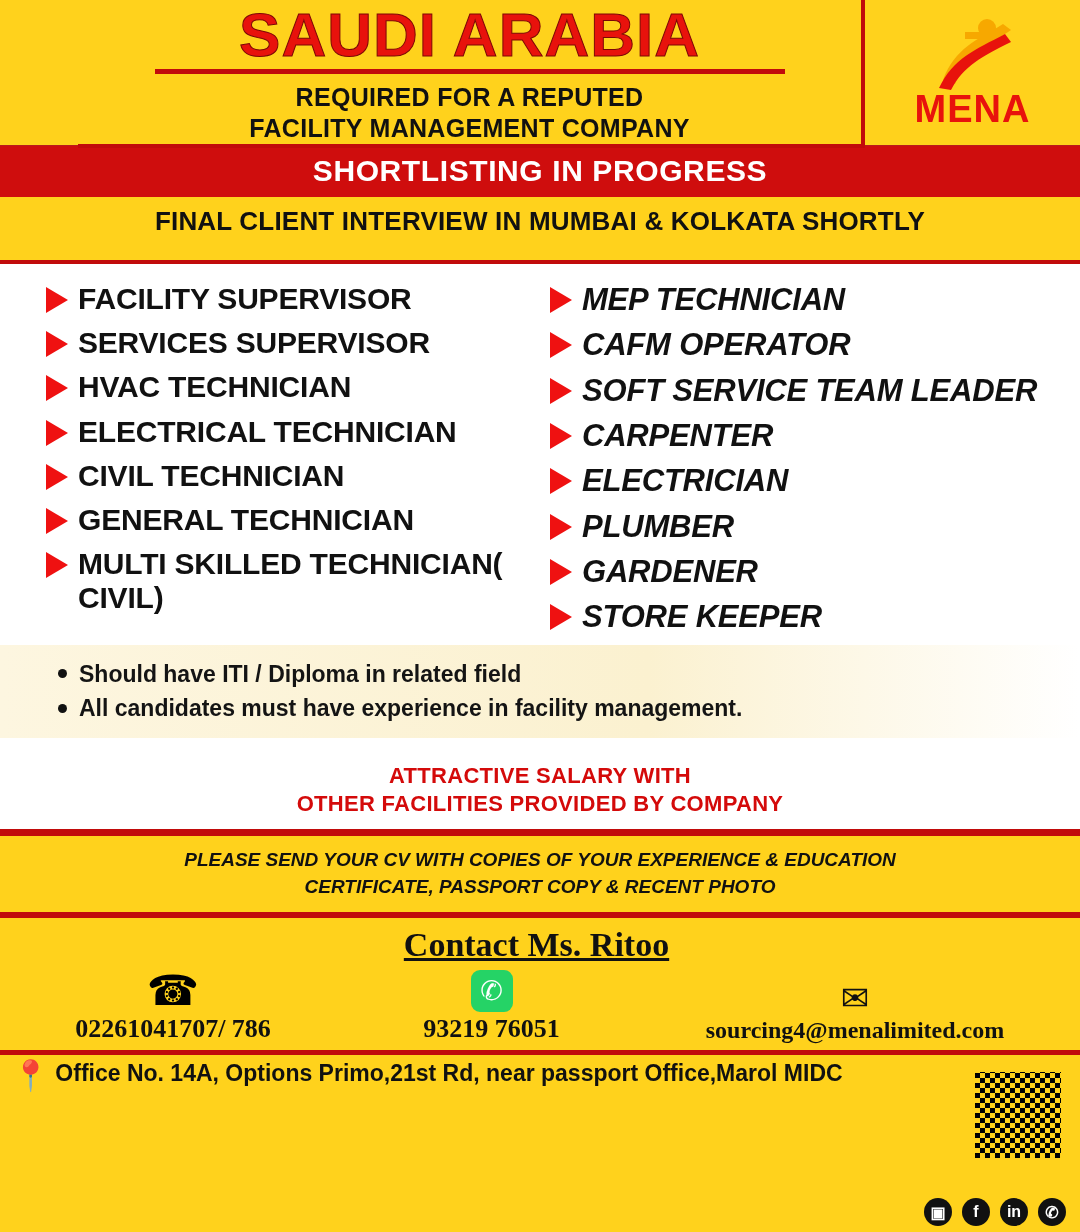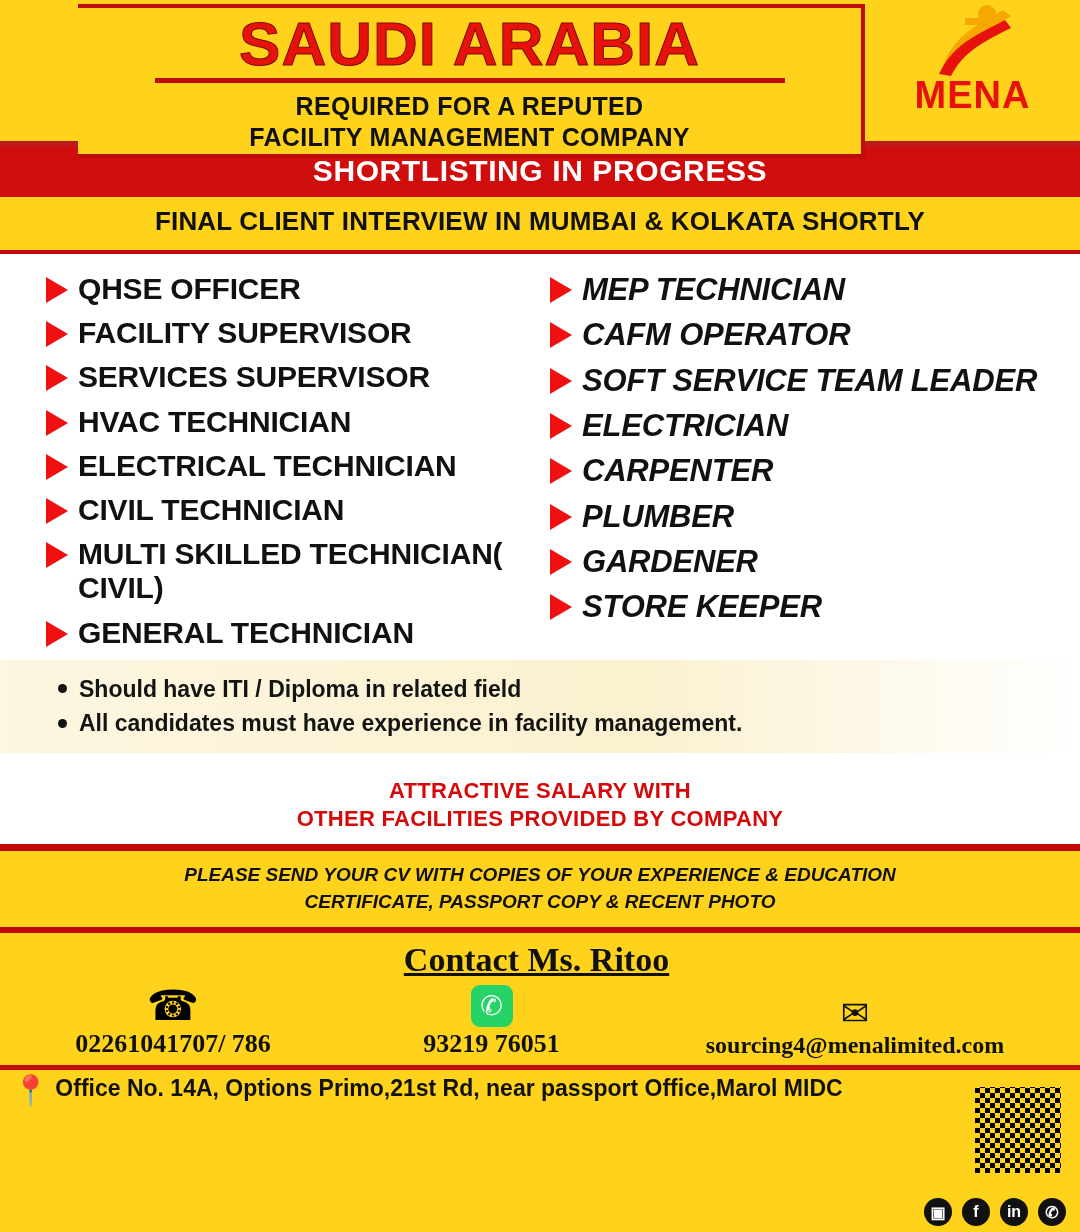--- a/index.html
+++ b/index.html
@@ -17,23 +17,23 @@
     background: #ffffff;
     display: flex;
     flex-direction: column;
   }
 
   
   .header {
     position: relative;
     height: 146px;
     background: #ffd21c;
-    border-bottom: 5px solid #b91c1c;
-    display: flex;
-    align-items: flex-start;
+    border-bottom: 1px solid #b91c1c;
+    display: flex;
+    align-items: center;
   }
   .header-left-bar {
     width: 78px;
     background: #c10b0b;
     flex: 0 0 78px;
   }
   .header-center {
     flex: 1 1 auto;
     background: #ffd21c;
     display: flex;
@@ -99,21 +99,21 @@
     font-weight: bold;
     letter-spacing: 0.6px;
     padding: 8px 0 9px 0;
   }
   .banner-yellow {
     background: #ffd21c;
     color: #111111;
     text-align: center;
     font-size: 26px;
     font-weight: bold;
-    padding: 9px 0 13px 0;
+    padding: 9px 0 23px 0;
     border-bottom: 4px solid #c10b0b;
     letter-spacing: 0.2px;
   }
 
   
   .jobs {
     flex: 0 0 auto;
     display: flex;
     padding: 14px 8px 6px 8px;
     background: #ffffff;
@@ -327,71 +327,67 @@
     </div>
   </div>
 
   <div class="banner-red">SHORTLISTING IN PROGRESS</div>
   <div class="banner-yellow">FINAL CLIENT INTERVIEW IN MUMBAI &amp; KOLKATA SHORTLY</div>
 
   <div class="jobs">
     <div class="job-col left">
       <div class="job-item">
         <span class="arrow"></span>
-        <span class="job-label">QHSE OFFICER</span>
-      </div>
-      <div class="job-item">
-        <span class="arrow"></span>
         <span class="job-label">FACILITY SUPERVISOR</span>
       </div>
       <div class="job-item">
         <span class="arrow"></span>
         <span class="job-label">SERVICES SUPERVISOR</span>
       </div>
       <div class="job-item">
         <span class="arrow"></span>
         <span class="job-label">HVAC TECHNICIAN</span>
       </div>
       <div class="job-item">
         <span class="arrow"></span>
         <span class="job-label">ELECTRICAL TECHNICIAN</span>
       </div>
       <div class="job-item">
         <span class="arrow"></span>
         <span class="job-label">CIVIL TECHNICIAN</span>
       </div>
       <div class="job-item">
         <span class="arrow"></span>
+        <span class="job-label">GENERAL TECHNICIAN</span>
+      </div>
+      <div class="job-item">
+        <span class="arrow"></span>
         <span class="job-label">MULTI SKILLED TECHNICIAN( CIVIL)</span>
       </div>
-      <div class="job-item">
-        <span class="arrow"></span>
-        <span class="job-label">GENERAL TECHNICIAN</span>
-      </div>
     </div>
     <div class="job-col right">
       <div class="job-item">
         <span class="arrow"></span>
         <span class="job-label">MEP TECHNICIAN</span>
       </div>
       <div class="job-item">
         <span class="arrow"></span>
         <span class="job-label">CAFM OPERATOR</span>
       </div>
       <div class="job-item">
         <span class="arrow"></span>
         <span class="job-label">SOFT SERVICE TEAM LEADER</span>
       </div>
       <div class="job-item">
         <span class="arrow"></span>
+        <span class="job-label">CARPENTER</span>
+      </div>
+      <div class="job-item">
+        <span class="arrow"></span>
         <span class="job-label">ELECTRICIAN</span>
-      </div>
-      <div class="job-item">
-        <span class="arrow"></span>
-        <span class="job-label">CARPENTER</span>
       </div>
       <div class="job-item">
         <span class="arrow"></span>
         <span class="job-label">PLUMBER</span>
       </div>
       <div class="job-item">
         <span class="arrow"></span>
         <span class="job-label">GARDENER</span>
       </div>
       <div class="job-item">

